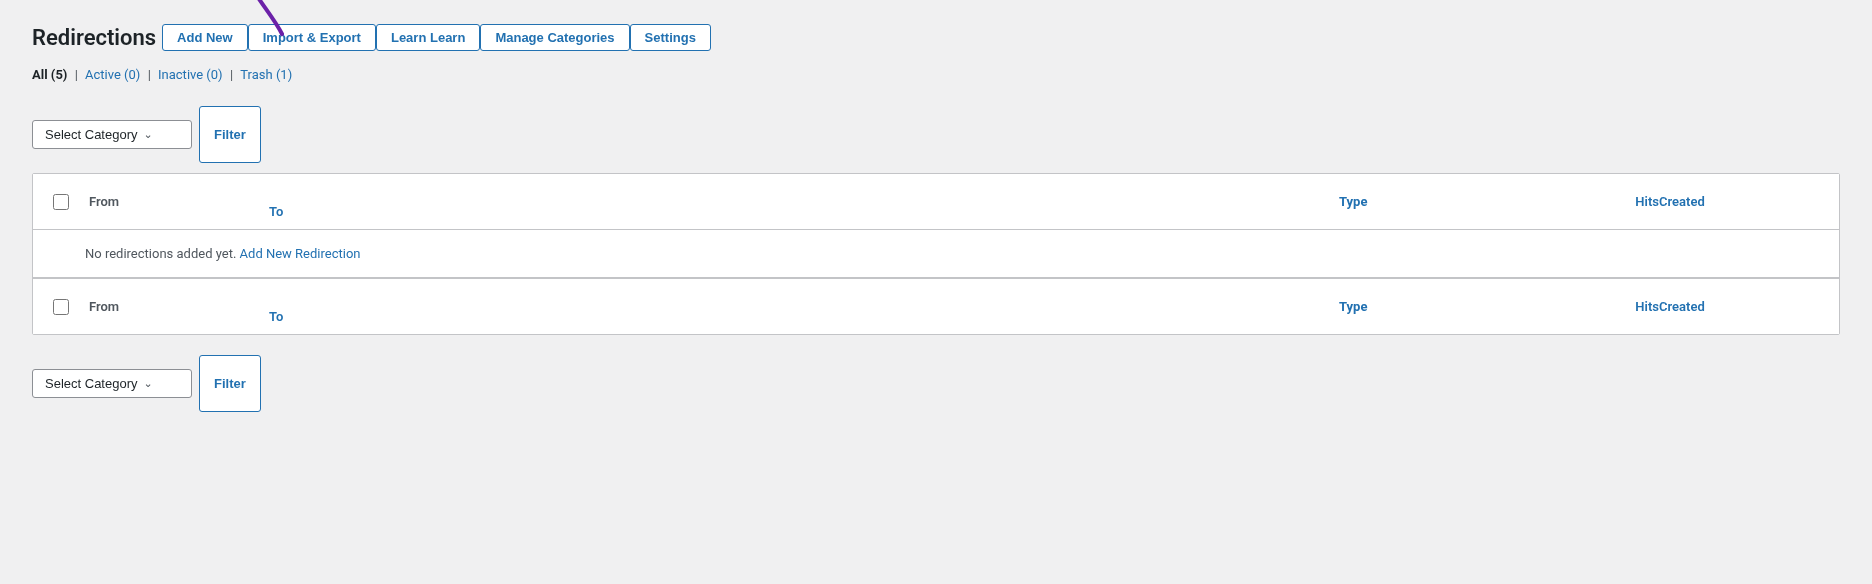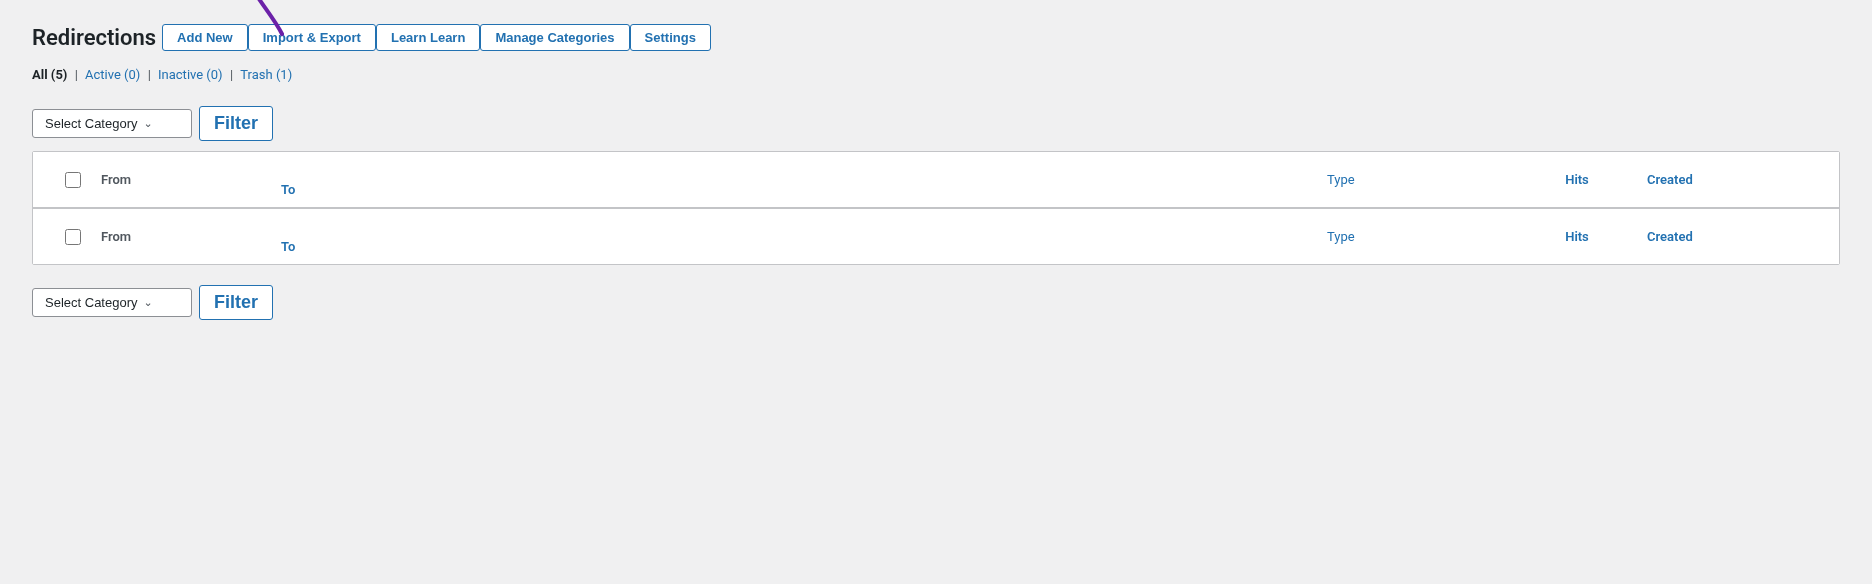--- a/index.html
+++ b/index.html
@@ -74,42 +74,42 @@
       border: 1.5px solid #8c8f94;
       border-radius: 3px;
       background: #fff;
       color: #1d2327;
       font-size: 13px;
       cursor: pointer;
       min-width: 160px;
     }
 
     .filter-btn {
-      padding: 6px 14px;
+      padding: 20px 14px;
       border: 1.5px solid #2271b1;
       border-radius: 3px;
       background: #fff;
       color: #2271b1;
-      font-size: 18px;
+      font-size: 13px;
       font-weight: 600;
       cursor: pointer;
     }
 
     .table-wrap {
       background: #fff;
       border: 1px solid #c3c4c7;
       border-radius: 2px;
       width: 100%;
     }
 
     .table-header-row {
       display: flex;
       align-items: center;
       border-bottom: 1px solid #c3c4c7;
-      padding: 10px 32px;
+      padding: 10px 20px;
       background: #fff;
     }
 
     .col-from {
       width: 180px;
       flex-shrink: 0;
       font-weight: 600;
       color: #50575e;
       font-size: 13px;
     }
@@ -119,33 +119,33 @@
       font-weight: 600;
       color: #2271b1;
       font-size: 13px;
       cursor: pointer;
       margin-top: 20px;
     }
 
     .col-type {
       width: 180px;
       flex-shrink: 0;
-      font-weight: 400;
+      font-weight: 700;
       color: #2271b1;
       font-size: 13px;
       text-align: left;
     }
 
     .col-hits {
       width: 140px;
       flex-shrink: 0;
       font-weight: 600;
       color: #2271b1;
       font-size: 13px;
-      text-align: center;
+      text-align: right;
     }
 
     .col-created {
       width: 160px;
       flex-shrink: 0;
       font-weight: 600;
       color: #2271b1;
       font-size: 13px;
       text-align: left;
     }
@@ -244,20 +244,24 @@
     <div class="checkbox-cell">
       <input type="checkbox" style="">
     </div>
     <div class="col-from">From</div>
     <div class="col-to">To</div>
     <div class="col-type">Type</div>
     <div class="col-hits">Hits</div>
     <div class="col-created">Created</div>
   </div>
 
+  <div class="table-empty-row">
+    <span>No redirections added yet.</span>
+    <a href="#">Add New Redirection</a>
+  </div>
 
   <div class="table-header-row" style="border-bottom:none; border-top: 1px solid #c3c4c7;">
     <div class="checkbox-cell">
       <input type="checkbox" style="">
     </div>
     <div class="col-from">From</div>
     <div class="col-to">To</div>
     <div class="col-type">Type</div>
     <div class="col-hits">Hits</div>
     <div class="col-created">Created</div>

